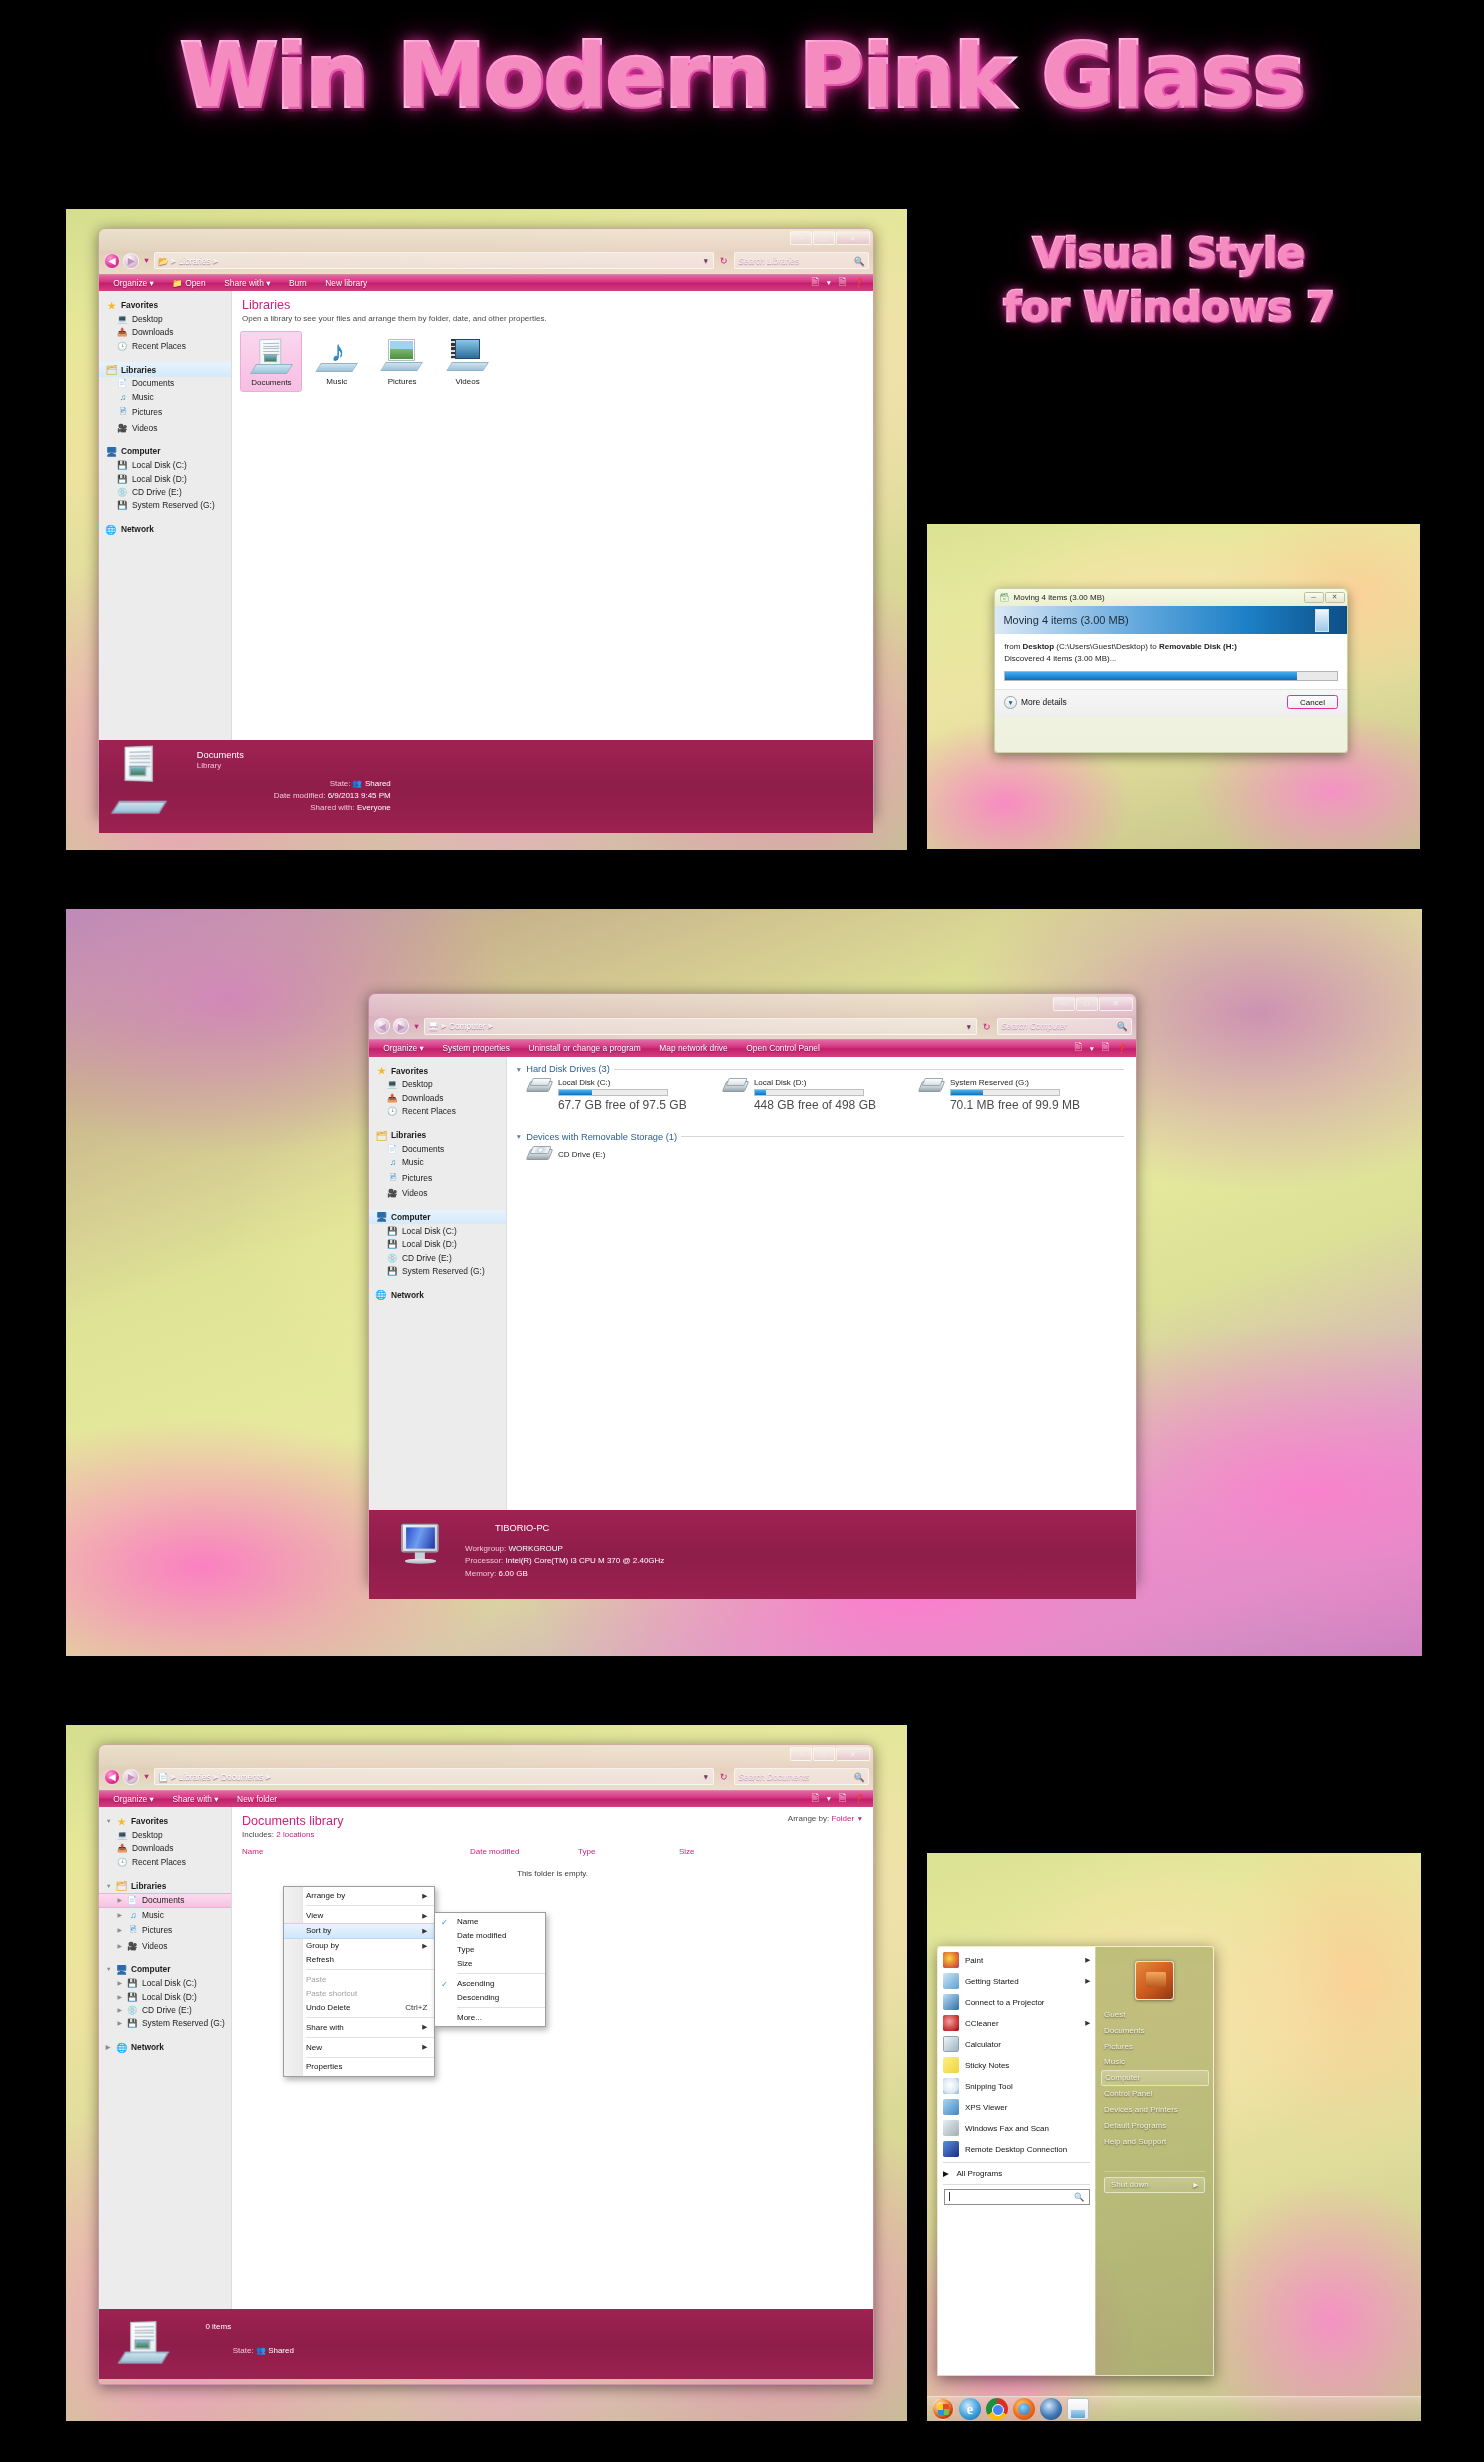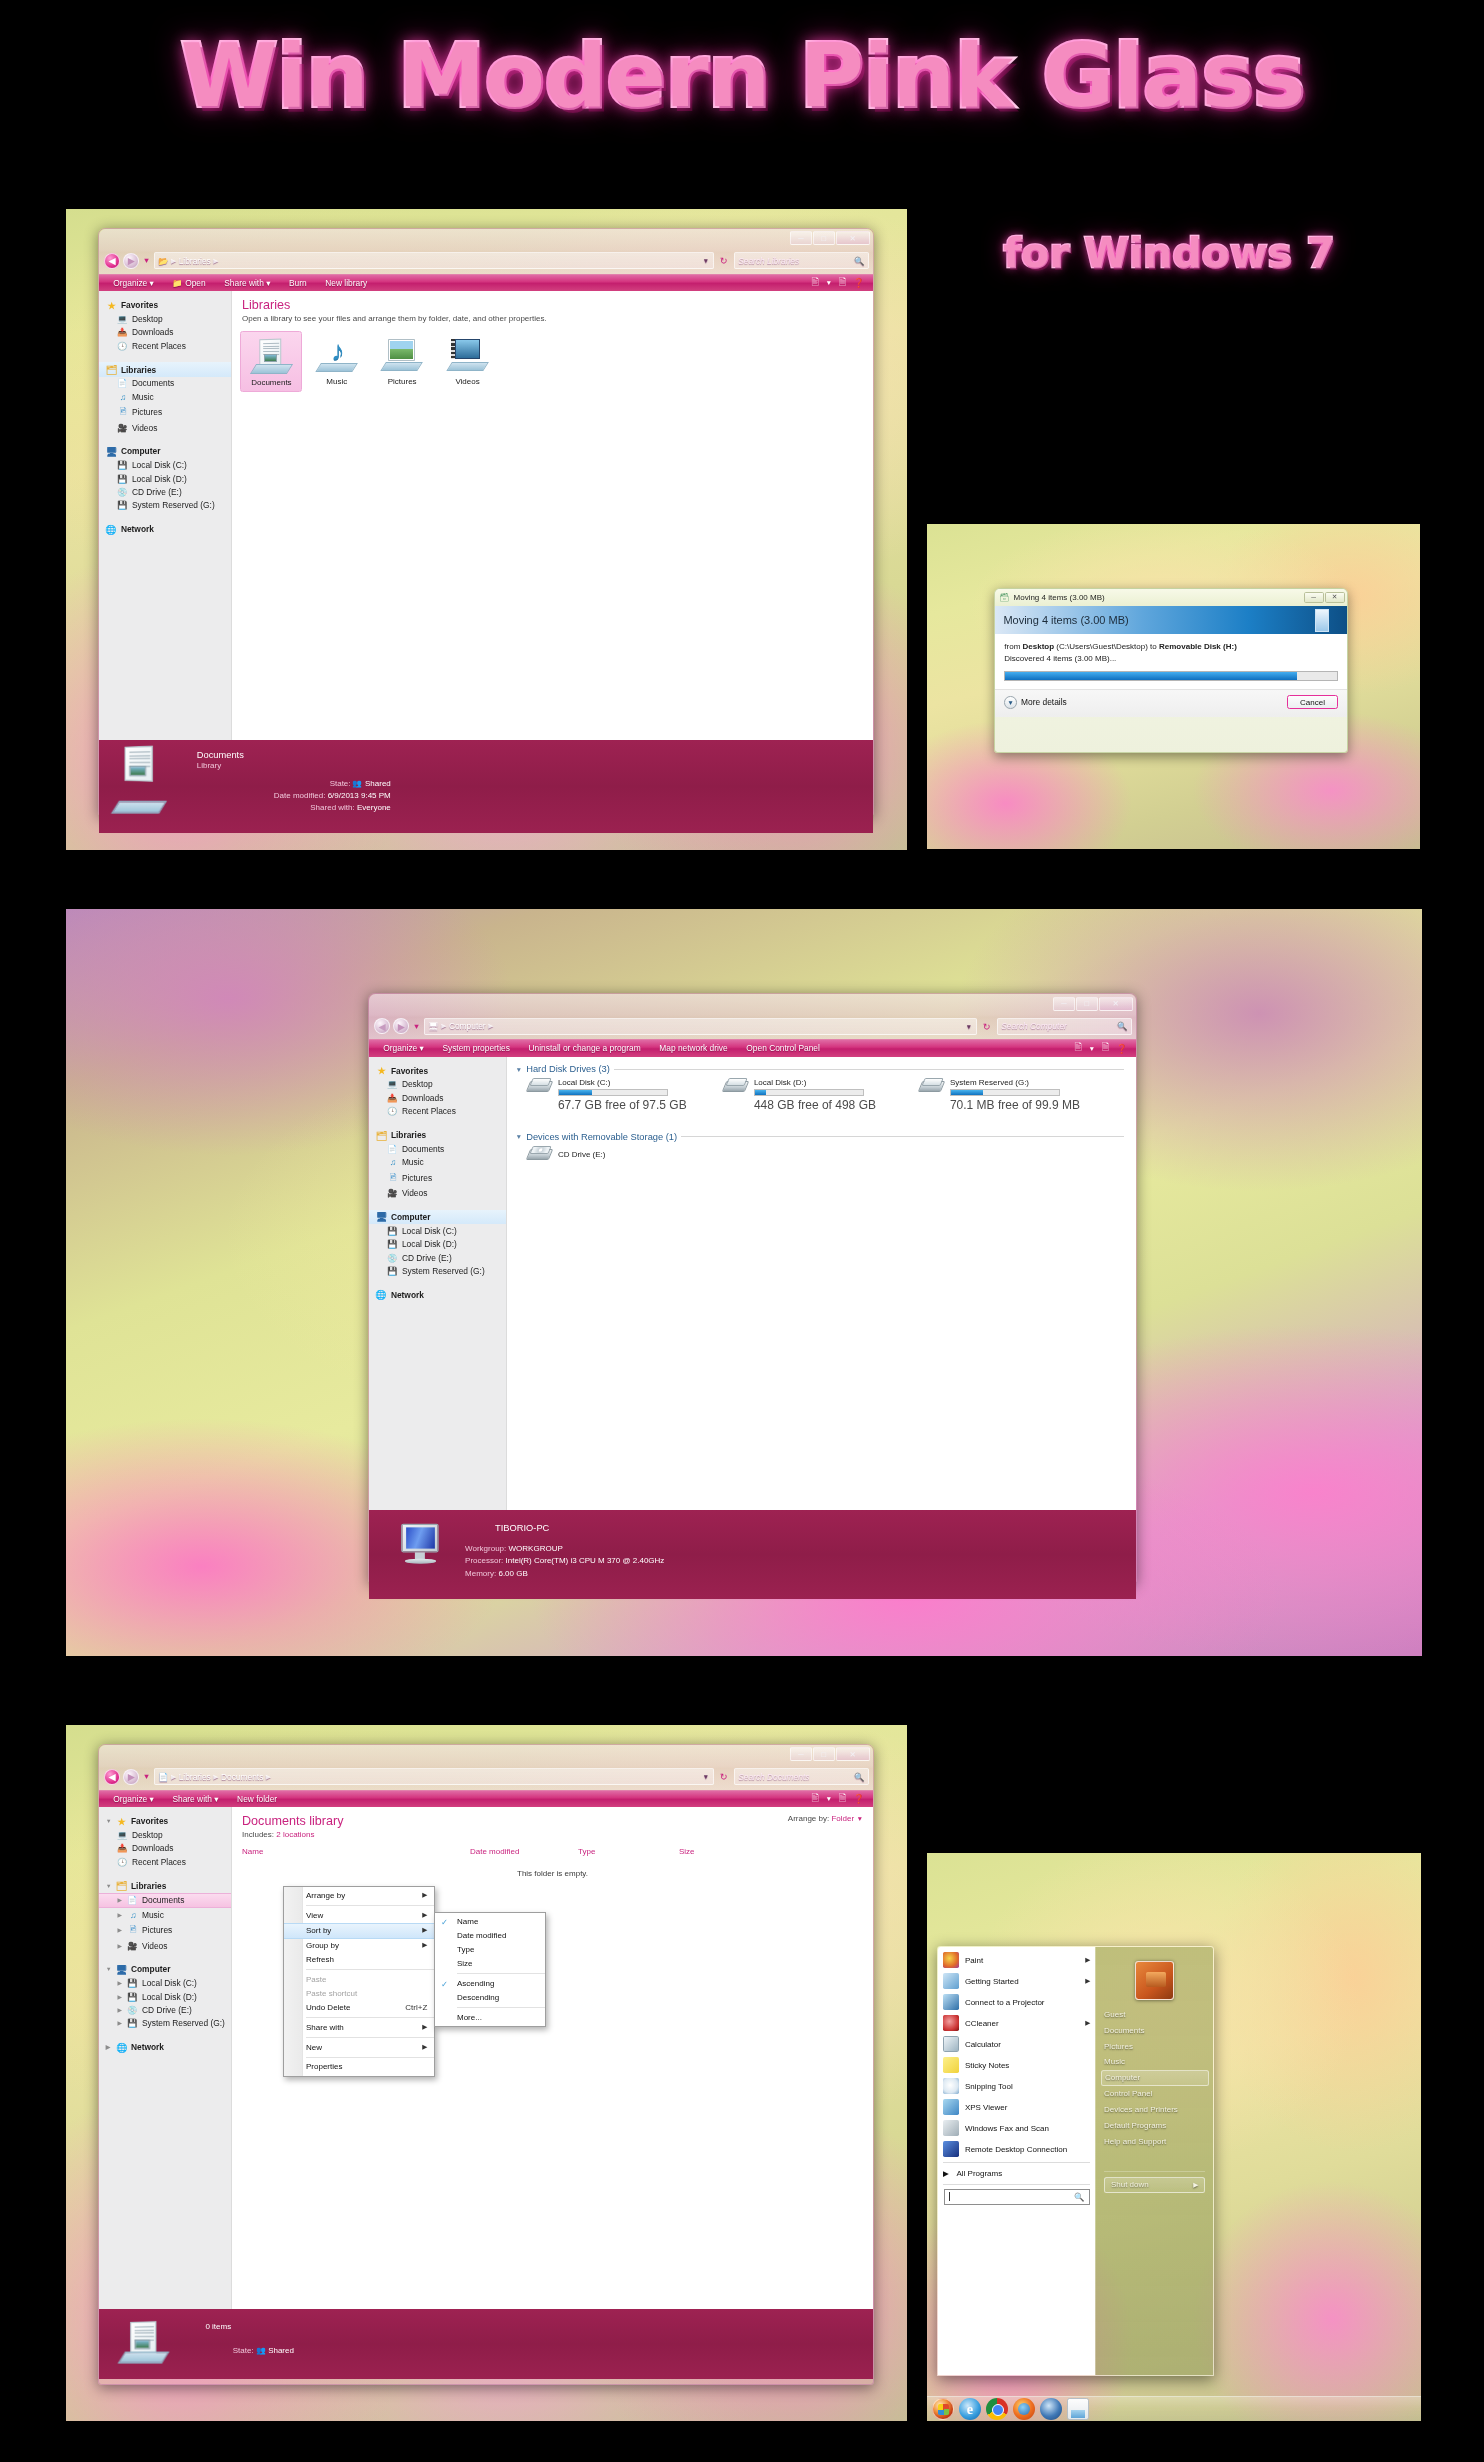--- a/index.html
+++ b/index.html
@@ -250,21 +250,21 @@
     justify-content:center; font-size:6.7px; color:#2a5b86; }
   .cancel-btn { margin-left:auto; padding:1.7px 11.8px; font-size:8px; color:#111;
     border:1.7px solid #e5309a; border-radius:2.5px;
     background:linear-gradient(to bottom,#fdfdfd,#eceff1); }
 
   
   .cmenu { position:absolute; background:#fff; border:0.8px solid #9e9e9e;
     box-shadow:1.7px 2.5px 5.9px rgba(0,0,0,.3); padding:1.7px 0; font-size:8px; color:#111; }
   .cmenu .gutter { position:absolute; left:0; top:0; bottom:0; width:18.5px;
     background:linear-gradient(to right,#f2f2f2,#eaeaea); border-right:0.8px solid #e4e4e4; }
-  .mi { display:flex; padding:2.5px 6.7px 2.5px 22px; position:relative; white-space:nowrap; }
+  .mi { display:flex; align-items:center; padding:2.5px 6.7px 2.5px 22px; position:relative; white-space:nowrap; }
   .mi.sel { background:linear-gradient(to bottom,#e9f4fd,#cfe6fa); border-top:0.8px solid #b8daf5; border-bottom:0.8px solid #b8daf5; }
   .mi.dis { color:#a3a3a3; }
   .mi .sub { margin-left:auto; padding-left:18.5px; font-size:6.7px; color:#333; }
   .mi .acc { margin-left:auto; padding-left:22px; color:#333; }
   .mi .chk { position:absolute; left:5.9px; color:#4ba3d8; font-size:8.4px; }
   .msep { height:0.8px; background:#e2e2e2; margin:2.5px 0 2.5px 22px; }
 
   
   .startmenu { position:absolute; display:flex;
     border:0.8px solid rgba(255,255,255,.45); border-radius:3.4px 3.4px 0 0;
@@ -326,20 +326,21 @@
      background:linear-gradient(to bottom,#a6d3ef,#5fa5d8); }
   .tray { margin-left:auto; display:flex; align-items:center; gap:7.6px; padding-right:6.7px;
      font-size:8px; color:#fff; text-shadow:0 0.8px 1.7px rgba(0,0,0,.5); }
   .tray .clock { text-align:center; line-height:1.25; }
 </style>
 </head>
 <body>
 
 <div class="banner-title">Win Modern Pink Glass</div>
 <div class="side-title">
+  <div>Visual Style</div>
   <div>for Windows 7</div>
 </div>
 
 <div class="shot" style="left:66px; top:209px; width:841px; height:641px;">
   <div class="wall"></div>
 
   <div class="w7" style="left:32px; top:18.5px; width:776px; height:588px;">
     <div class="w7-glass">
       <div class="w7-caption">
         <div class="winbtns">

